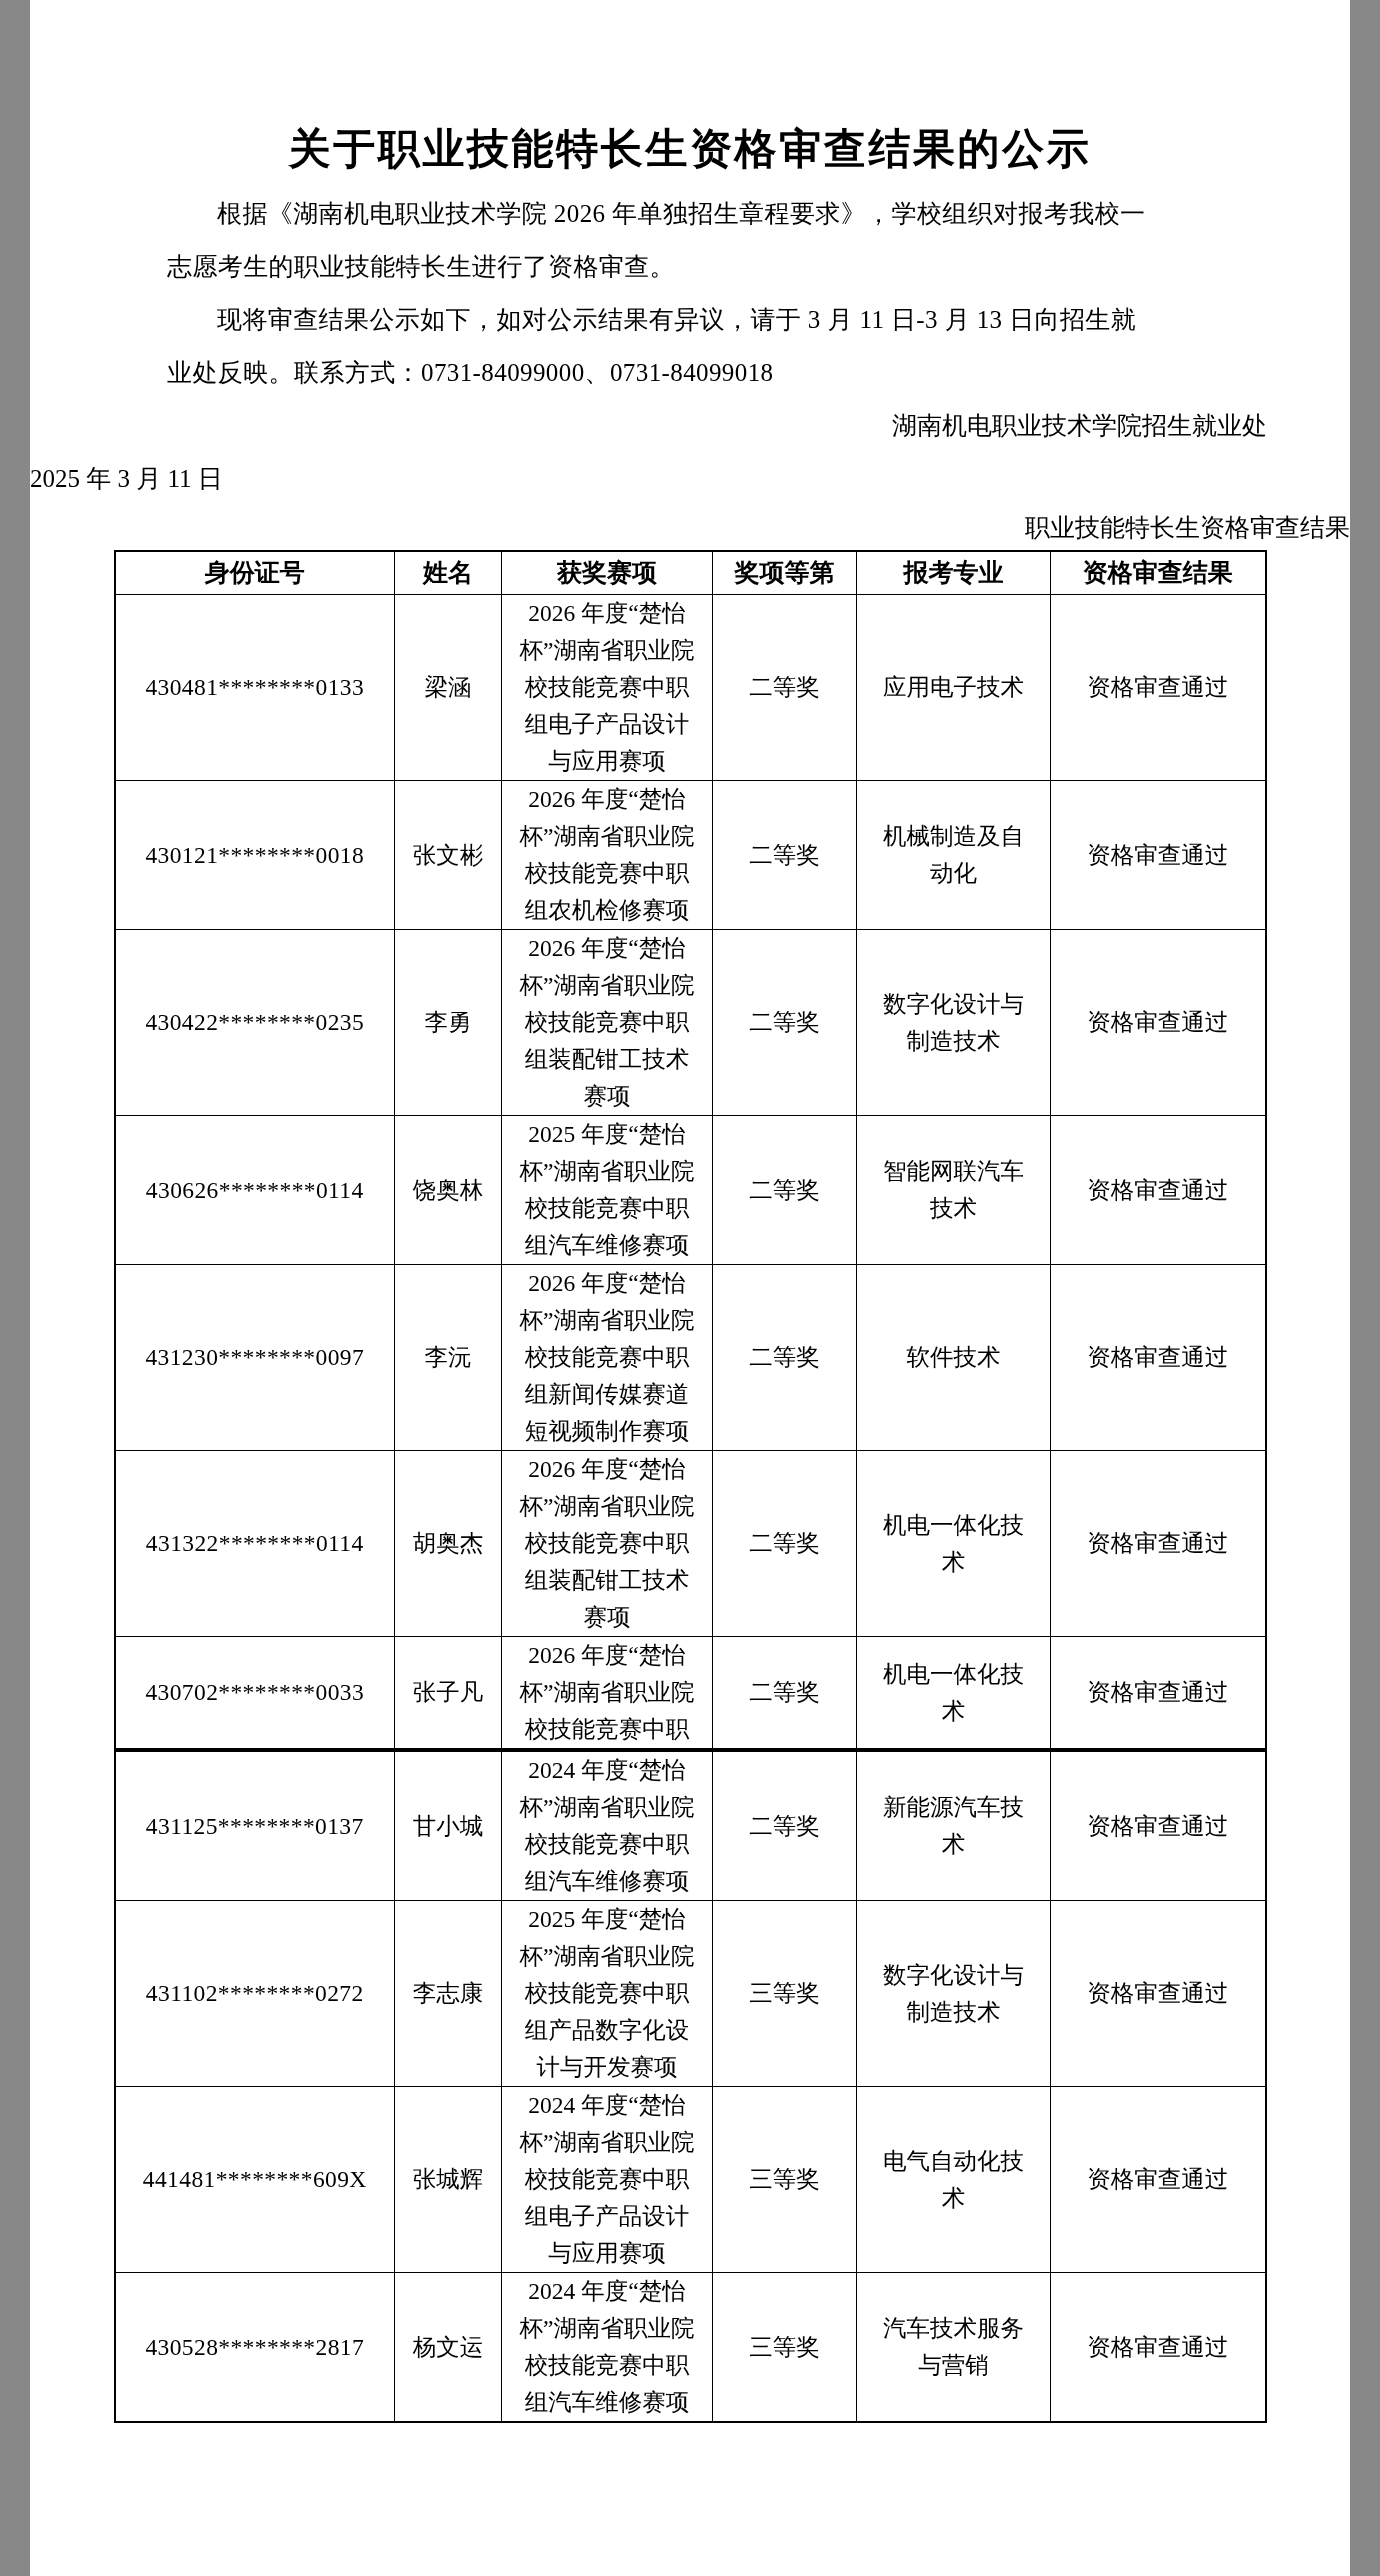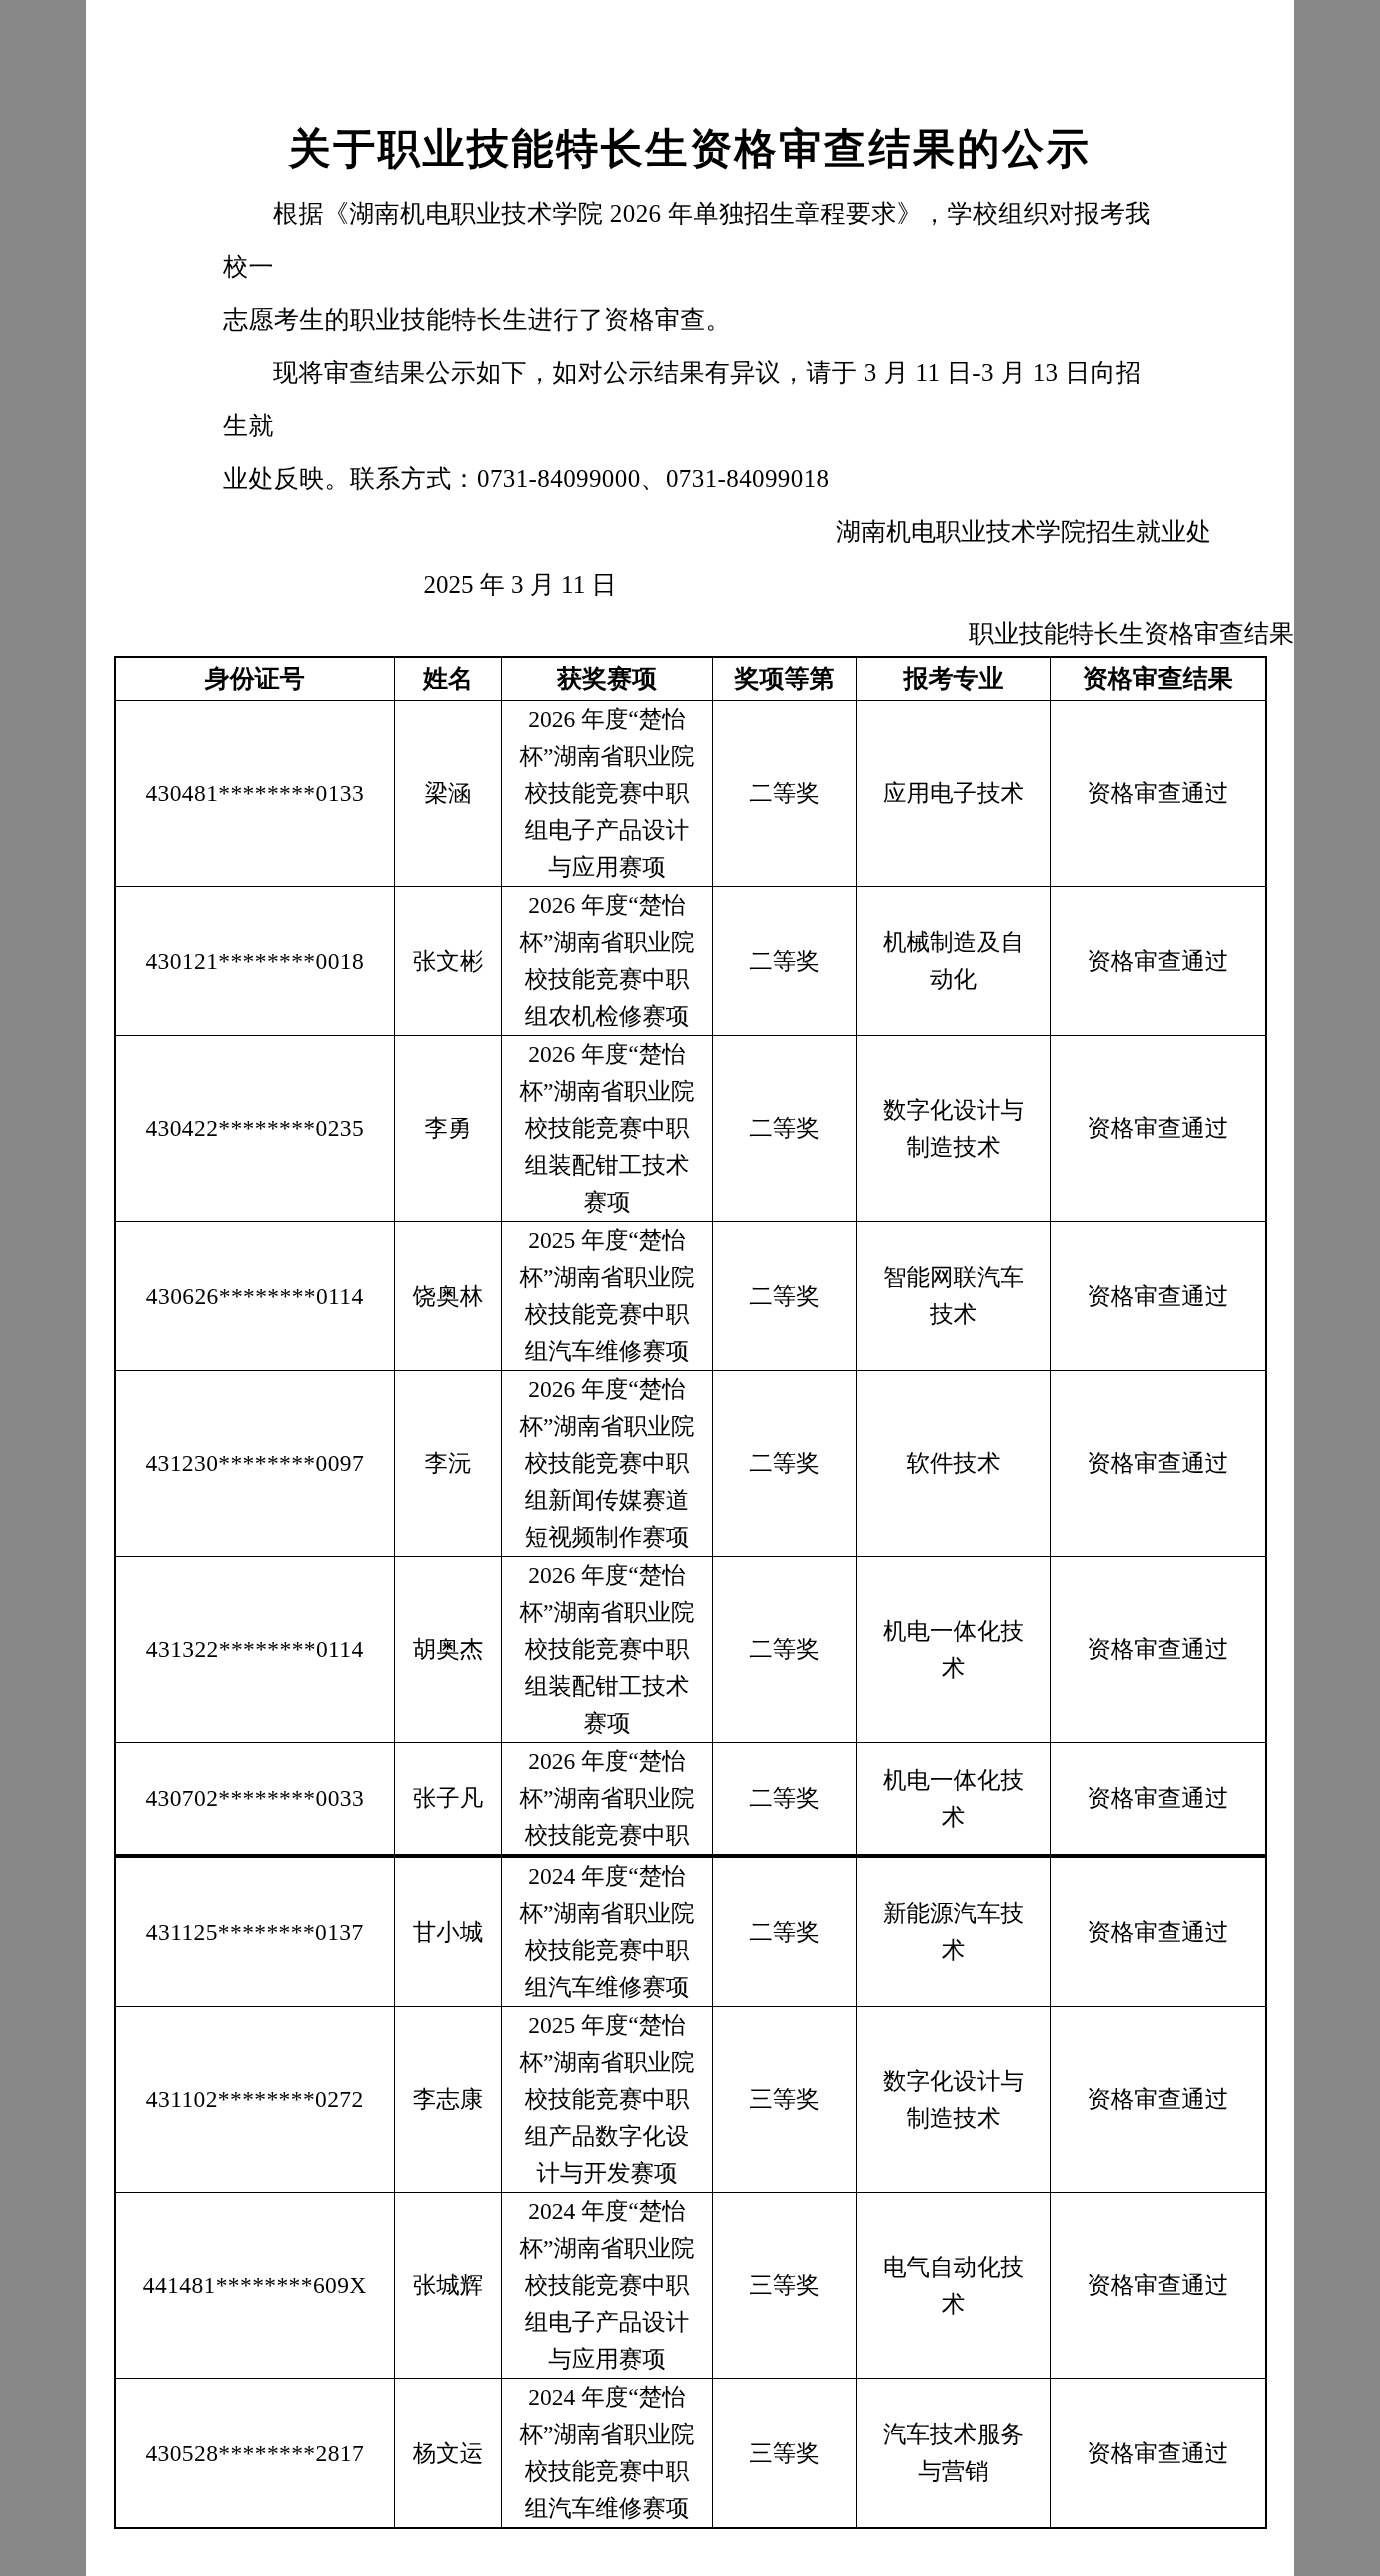--- a/index.html
+++ b/index.html
@@ -1,18 +1,18 @@
 <!DOCTYPE html>
 <html style="font-size:14px"><head>
 <meta charset="utf-8">
 <style>
   html,body{margin:0;padding:0;background:#888;}
   .page{
     position:relative;
-    width:1208px;height:2576px;
+    width:1320px;height:2576px;
     margin:0 auto;
     background:#ffffff;
     color:#000;
     font-family:"Liberation Serif","DejaVu Serif",serif;
     overflow:hidden;
   }
   .content{padding-top:123px;}
   .doc-title{
     text-align:center;
     font-size:42px;
@@ -31,21 +31,21 @@
   }
   .signer-line{
     font-size:25px;
     line-height:53px;
     text-align:right;
     padding-right:83px;
   }
   .date-line{
     font-size:25px;
     line-height:53px;
-    text-align:center;
+    text-align:left;
     padding-right:340px;
   }
   .table-caption{
     font-size:25px;
     line-height:45px;
     text-align:right;
   }
   table.results{
     border-collapse:collapse;
     table-layout:fixed;

